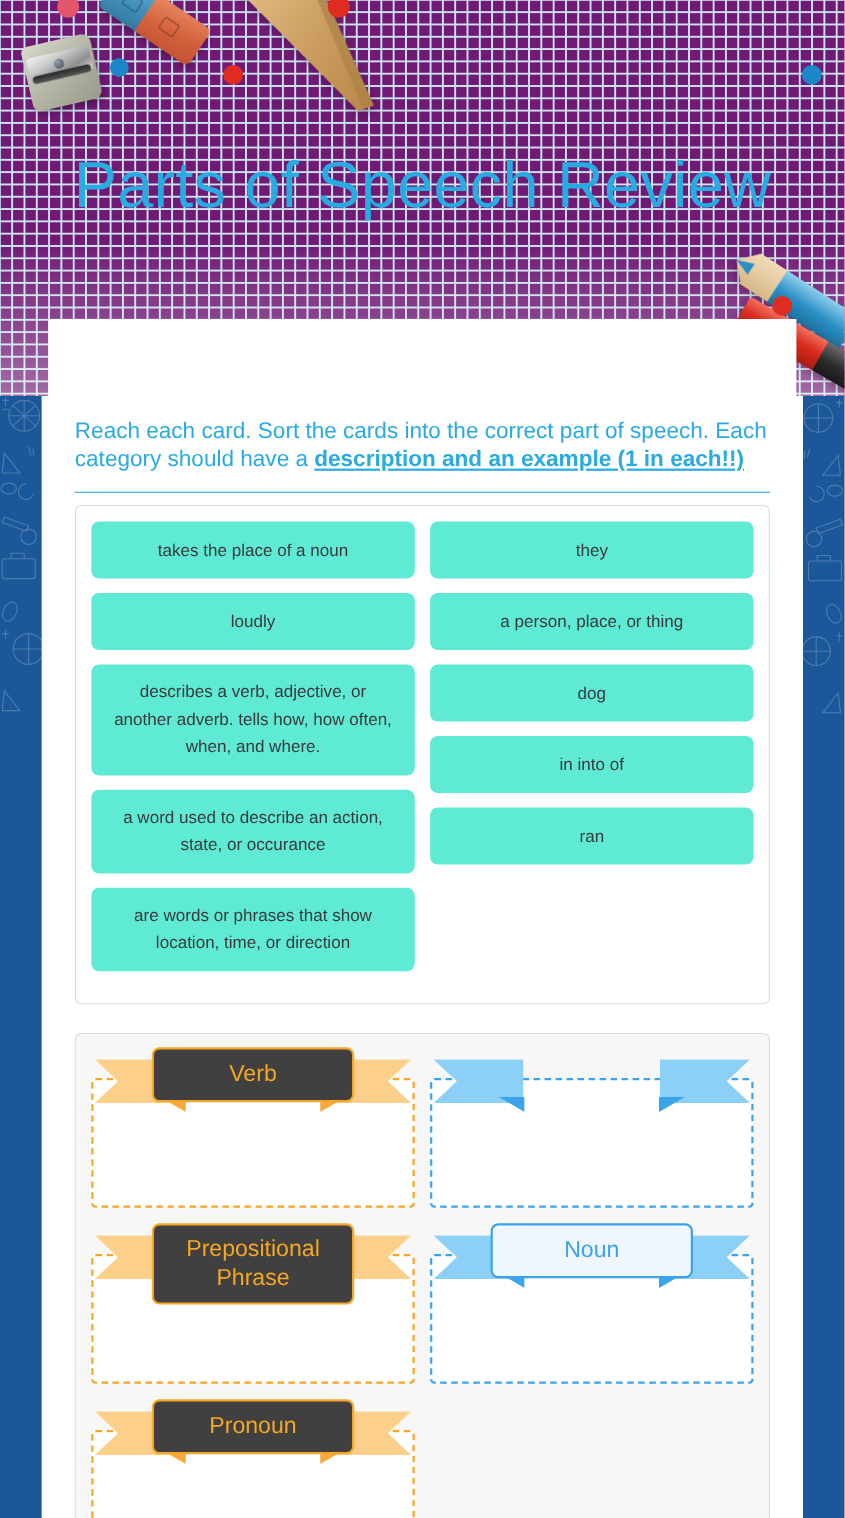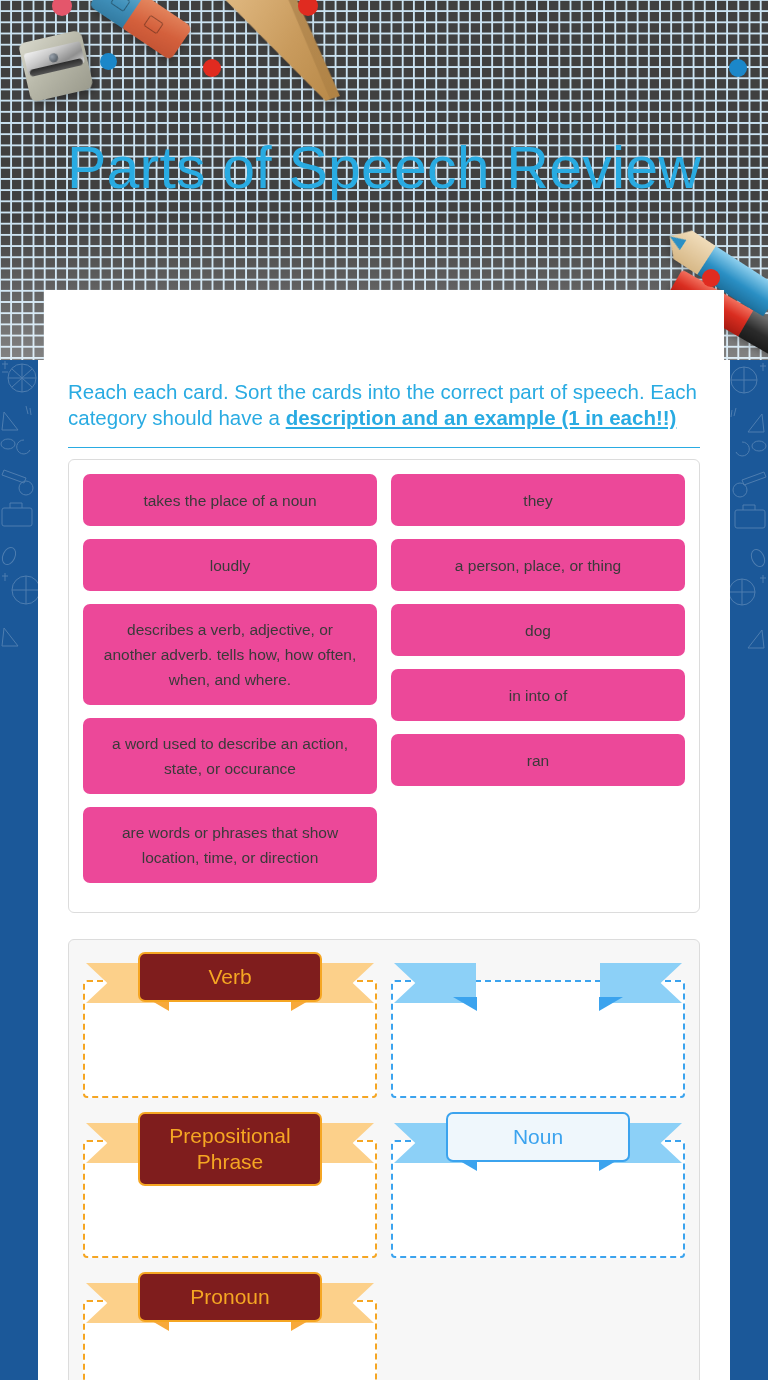--- a/index.html
+++ b/index.html
@@ -11,21 +11,21 @@
   .page{position:relative;width:768px;height:1380px;overflow:hidden;background:#ffffff}
 
   
   .rail{position:absolute;top:360px;bottom:0;width:38px;background:#1b5899;overflow:hidden}
   .rail.left{left:0}
   .rail.right{right:0}
   .rail-pattern{position:absolute;inset:0;opacity:.22}
 
   
   .header{position:absolute;left:0;top:0;width:768px;height:360px;overflow:hidden;
-     background:#404040;}
+     background:#701a75;}
   .graph{position:absolute;inset:0;
      background-image:
        linear-gradient(to right, #cbe3f2 1.4px, transparent 1.4px),
        linear-gradient(to bottom, #cbe3f2 1.4px, transparent 1.4px);
      background-size:11.2px 11.2px;
      background-position:-1px -1px;}
   .graph::after{content:"";position:absolute;inset:0;
      background:linear-gradient(to bottom, rgba(255,255,255,0) 60%, rgba(255,255,255,.35) 100%);}
   .hdr-title{position:absolute;left:0;right:0;top:138px;text-align:center;
      font-size:59px;line-height:1.05;font-weight:400;color:#29abe2;letter-spacing:.2px;
@@ -90,21 +90,21 @@
   .instructions{padding-top:19px;font-size:20.5px;line-height:26px;color:#29abe2;
      font-family:"Liberation Sans",sans-serif;}
   .instructions b{font-weight:bold;text-decoration:underline;}
   .divider{margin-top:16px;border-top:1.6px solid #29abe2;}
 
   
   .panel{margin-top:11px;border:1px solid #dcdcdc;border-radius:6px;background:#fff;
      padding:14px 14px 16px 14px;}
   .card-grid{display:grid;grid-template-columns:1fr 1fr;column-gap:14px;}
   .col{display:flex;flex-direction:column;}
-  .card{background:#ec4899;border-radius:7px;min-height:52px;margin-bottom:13px;
+  .card{background:#5eead4;border-radius:7px;min-height:52px;margin-bottom:13px;
      display:flex;align-items:center;justify-content:center;text-align:center;
      padding:13px 16px;font-size:15.5px;line-height:25px;color:#3a3a3a;
      font-family:"Liberation Sans",sans-serif;}
 
   
   .panel.drops{margin-top:26px;background:#f7f7f7;padding:12px 14px 14px 14px;}
   .drop-row{display:grid;grid-template-columns:1fr 1fr;column-gap:14px;}
   .drop{position:relative;padding-top:28px;margin-bottom:14px;}
   .dropbox{border:2.4px dashed #f5a623;border-radius:4px;height:118px;background:#fff;}
   .drop.blue .dropbox{border-color:#3ba3ee;}
@@ -113,21 +113,21 @@
   .ribbon{position:absolute;left:0;right:0;top:0;height:72px;pointer-events:none;}
   .rb-tail{position:absolute;top:11px;height:40px;width:82px;background:#fcd08a;}
   .rb-tail.l{left:3px;clip-path:polygon(0% 0%,100% 0%,100% 100%,0% 100%,26% 50%);}
   .rb-tail.r{right:3px;clip-path:polygon(0% 0%,100% 0%,74% 50%,100% 100%,0% 100%);}
   .drop.blue .rb-tail{background:#8cd0f7;}
   .rb-fold{position:absolute;top:45px;width:24px;height:14px;background:#f7a93b;}
   .rb-fold.l{left:62px;clip-path:polygon(0% 0%,100% 0%,100% 100%);}
   .rb-fold.r{right:62px;clip-path:polygon(0% 0%,100% 0%,0% 100%);}
   .drop.blue .rb-fold{background:#3ba3ee;}
   .rb-plate{position:absolute;left:50%;transform:translateX(-50%);top:0;min-width:184px;
-     border:2.2px solid #f5a623;border-radius:7px;background:#7f1d1d;
+     border:2.2px solid #f5a623;border-radius:7px;background:#404040;
      padding:10px 20px;text-align:center;
      font-size:21px;line-height:26px;color:#f5a623;font-family:"Liberation Sans",sans-serif;}
   .drop.blue .rb-plate{border-color:#3ba3ee;background:#eff7fc;color:#3ba3ee;}
   .drop.tall .rb-plate{padding:9px 20px;}
 </style>
 </head>
 <body>
 
 <div class="page">
 

